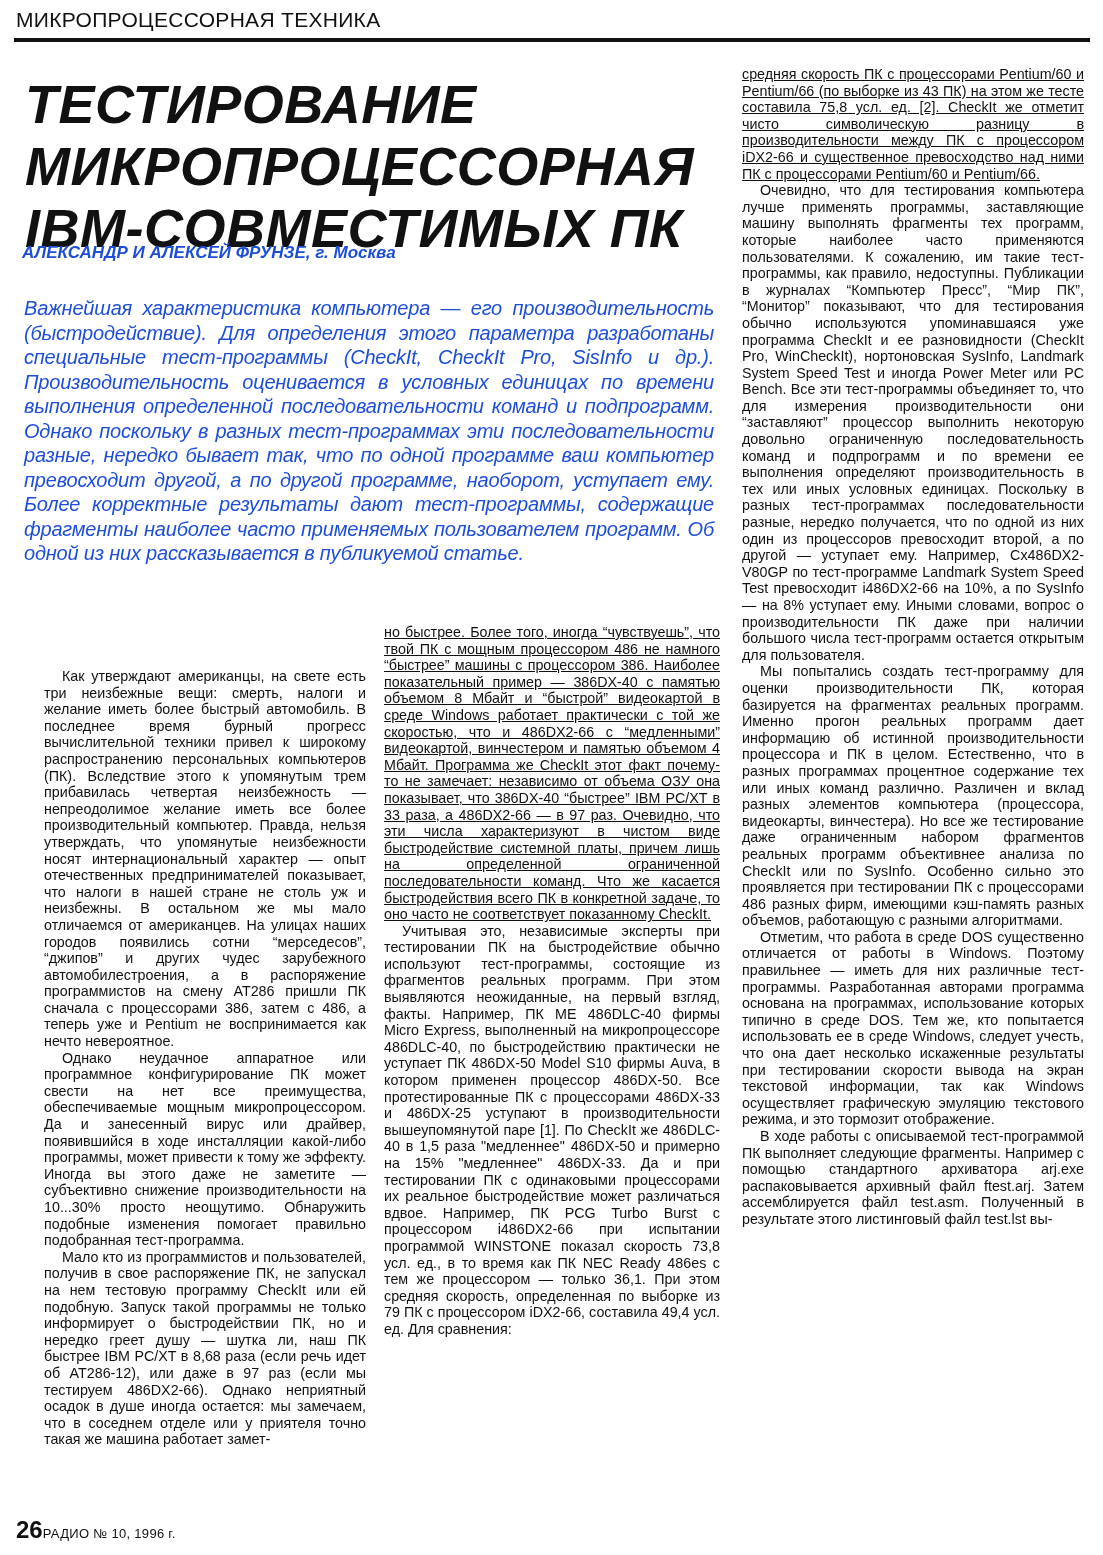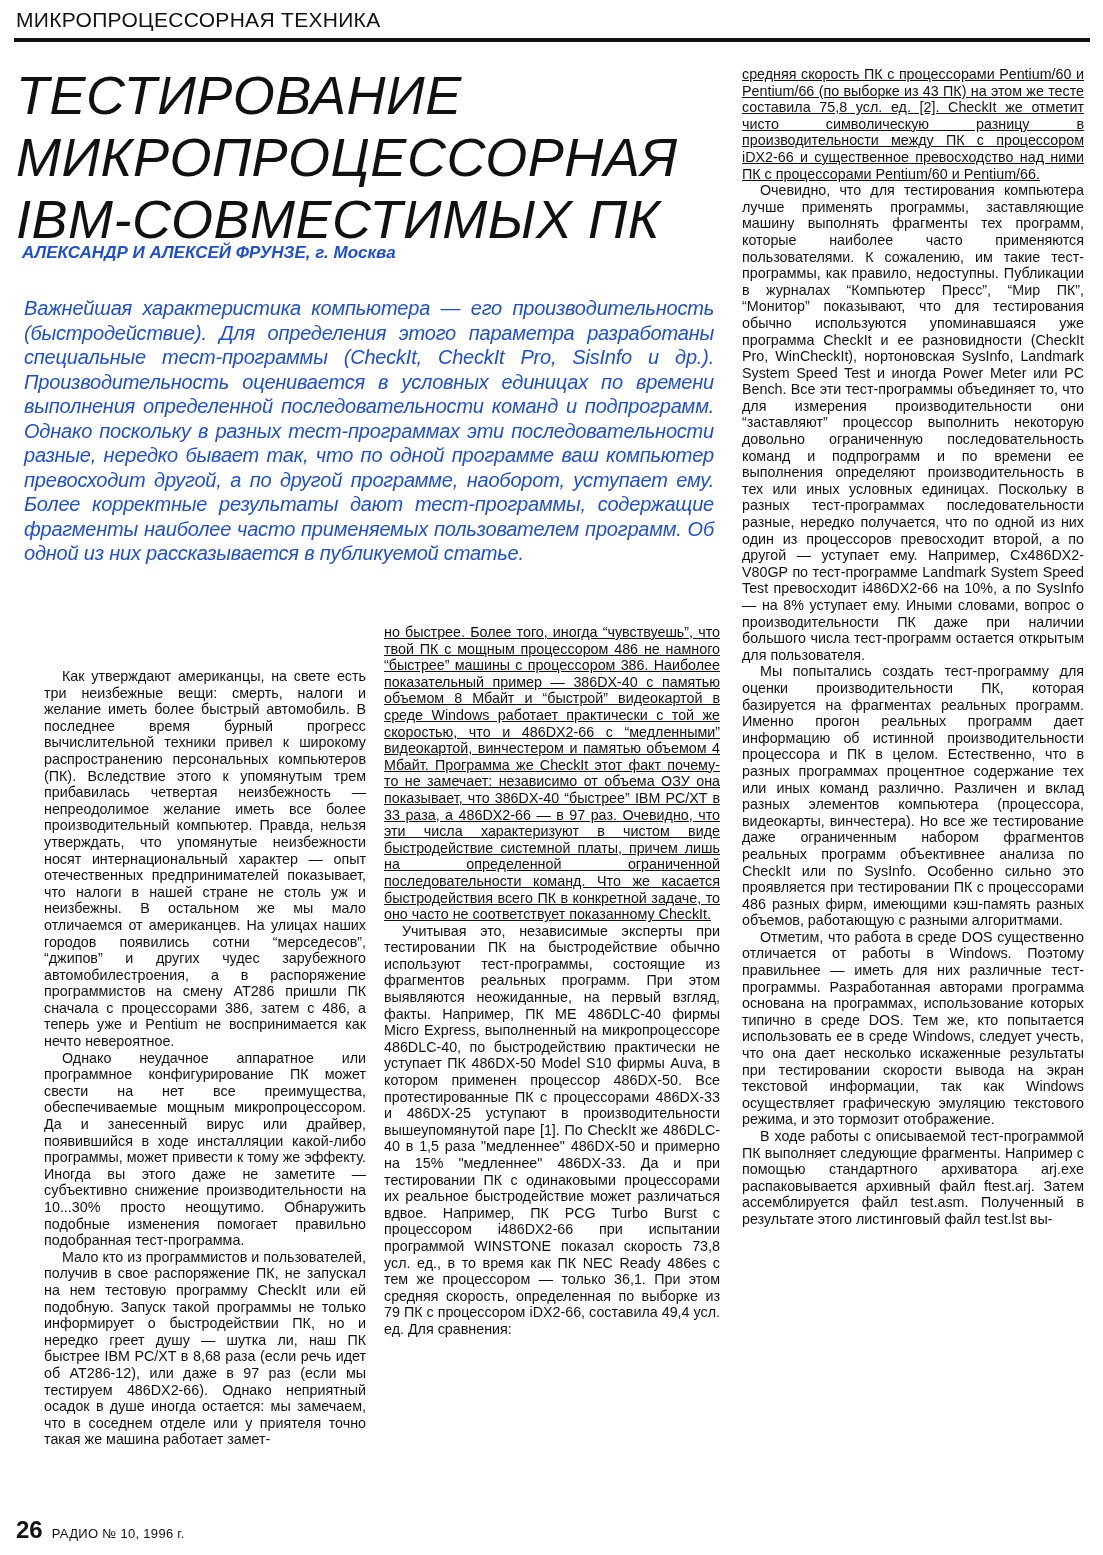--- a/index.html
+++ b/index.html
@@ -9,22 +9,22 @@
   }
   .section-label {
     position: absolute; left: 16px; top: 8px;
     font-weight: normal; font-size: 21px; letter-spacing: 0.3px; color: #111;
   }
   .top-rule {
     position: absolute; left: 14px; top: 38px; width: 1076px; height: 4px; background: #111;
   }
   .title {
     position: absolute; left: 16px; top: 64px; width: 720px;
-    font-weight: normal; font-style: italic; font-size: 54px; line-height: 62px;
-    letter-spacing: 0.5px; color: #111; margin: 0;
+    font-weight: bold; font-style: italic; font-size: 54px; line-height: 62px;
+    letter-spacing: 0.5px; color: #111; margin: 9px;
   }
   .title span { display: block; }
   .authors {
     position: absolute; left: 22px; top: 243px;
     font-weight: bold; font-style: italic; font-size: 17px; color: #1d4ed8;
   }
   .lead {
     position: absolute; left: 24px; top: 296px; width: 690px;
     font-style: italic; font-size: 20px; line-height: 24.5px; text-align: justify;
     color: #1d4ed8; margin: 0; letter-spacing: -0.2px;
@@ -32,21 +32,21 @@
   .col {
     position: absolute; font-size: 14.3px; line-height: 16.6px; text-align: justify;
     color: #111; hyphens: manual;
   }
   .col p { margin: 0; text-indent: 18px; }
   .col p.cont { text-indent: 0; text-decoration: underline; }
   .col1 { left: 44px; top: 624px; width: 322px; margin-top: 44px; }
   .col2 { left: 384px; top: 624px; width: 336px; }
   .col3 { left: 742px; top: 66px; width: 342px; }
   .footer {
-    position: absolute; left: 16px; top: 1516px; display: flex; align-items: baseline; gap: 9px;
+    position: absolute; left: 16px; top: 1516px; display: flex; align-items: baseline; gap: 0;
   }
   .page-num { font-weight: bold; font-size: 24px; color: #111; }
   .issue { font-size: 13px; color: #111; letter-spacing: 0.3px; text-align: right; }
 </style>
 </head>
 <body>
 
 <div class="section-label">МИКРОПРОЦЕССОРНАЯ ТЕХНИКА</div>
 <div class="top-rule"></div>
 

